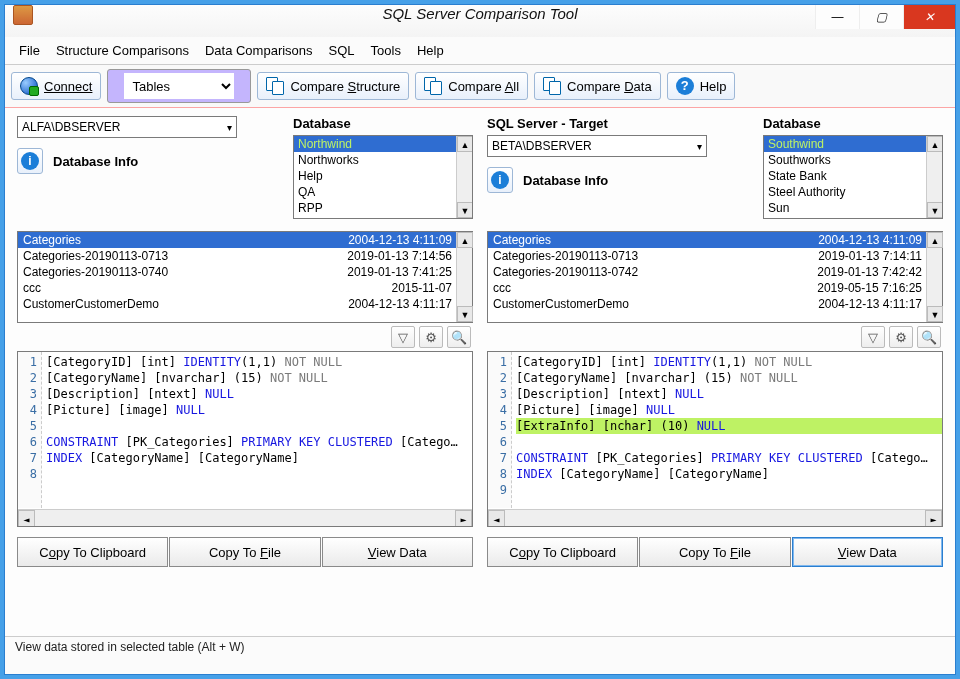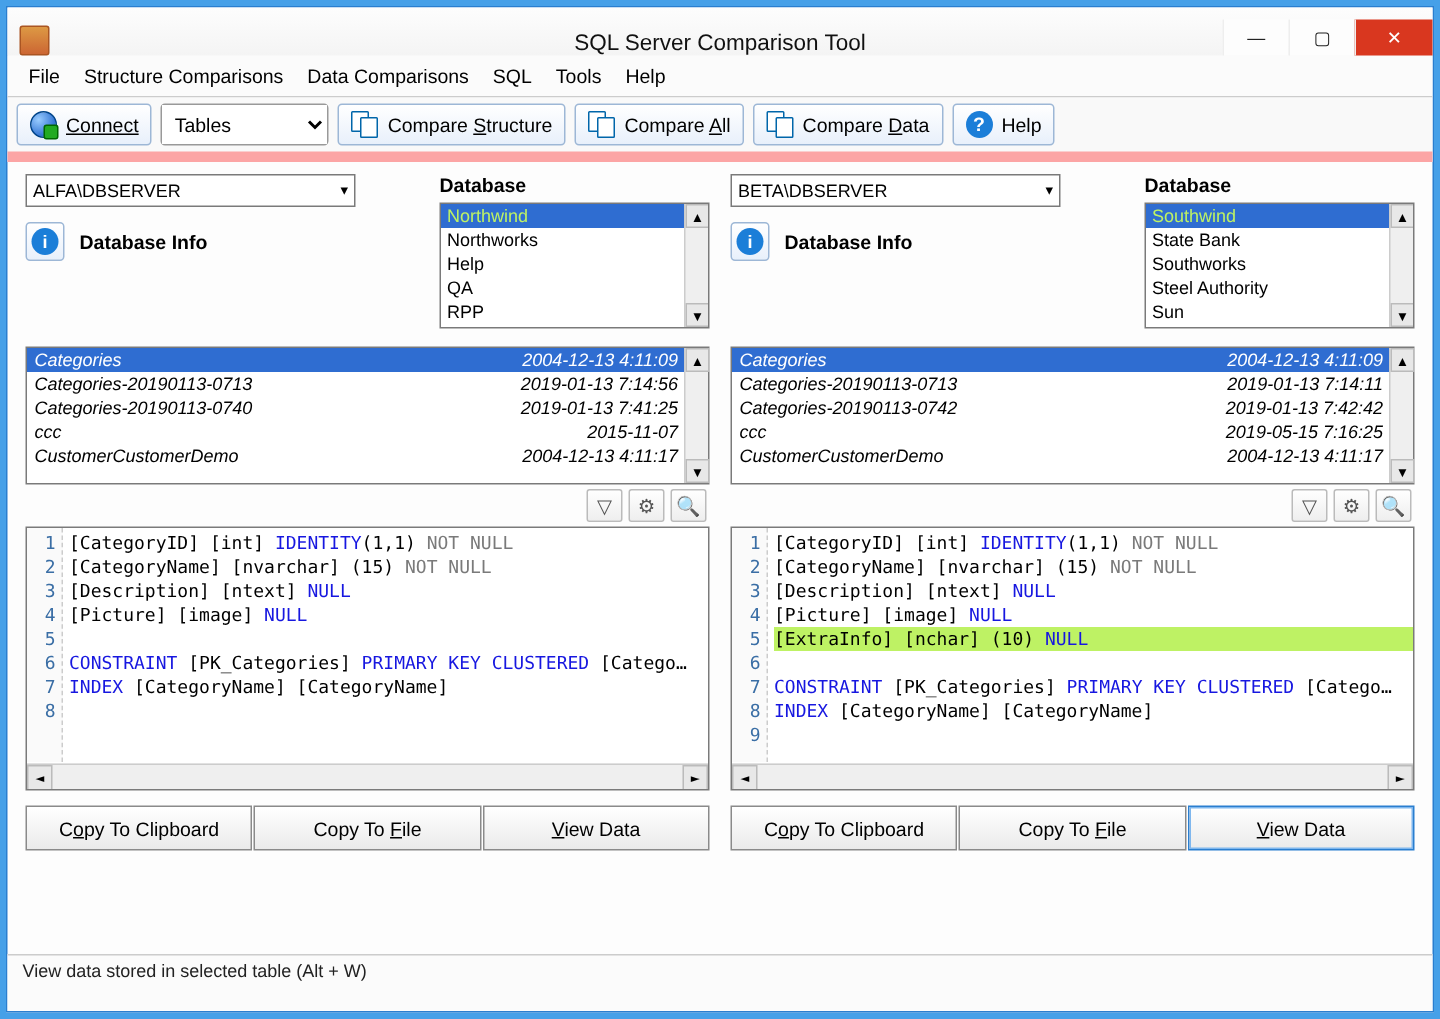--- a/index.html
+++ b/index.html
@@ -17,25 +17,26 @@
     background: #fdfdfd;
     border: 1px solid #2a7ecf;
     width: 952px;
     height: 671px;
     display: flex;
     flex-direction: column;
   }
   .titlebar {
     height: 32px;
     display: flex;
-    align-items: flex-end;
+    align-items: flex-start;
     background: linear-gradient(#fdfdfd,#f4f4f4);
     color: #222;
     font-size: 13px;
     position: relative;
+    font-style: italic;
   }
   .titlebar .app-icon {
     width: 20px; height: 20px;
     background: linear-gradient(#d94, #c63);
     border: 1px solid #a52;
     margin-left: 8px;
     border-radius: 2px;
   }
   .titlebar .title {
     position:absolute;
@@ -69,38 +70,38 @@
     font-size:13px;
     background:#fbfbfb;
   }
   .menubar span { cursor:default; }
   .toolbar {
     display:flex;
     align-items:center;
     padding: 4px 6px;
     gap: 6px;
     background:#f9f9f9;
-    border-bottom:7px solid #fca5a5;
+    border-bottom:1px solid #fca5a5;
   }
   .tool-btn {
     display:flex;
     align-items:center;
     gap:6px;
     padding:4px 8px;
     border:1px solid #9db7d6;
     border-radius:3px;
     background: linear-gradient(#fff,#e8f0fb);
     font-size:13px;
     height:28px;
   }
   .tool-btn.select {
-    padding:0;
+    padding:16px;
     height:28px;
     border:1px solid #999;
-    background:#000000;
+    background:#c4b5fd;
   }
   .tool-btn.select select {
     border:none; height:26px; font-size:13px; width:110px; padding-left:4px; background:#fff;
   }
   .tool-icon { width:18px; height:18px; display:inline-block; }
   .icon-connect { background: radial-gradient(circle at 30% 30%, #9cf 0%, #26c 80%); border-radius:50%; border:1px solid #048; position:relative; }
   .icon-connect::after{content:"";position:absolute;right:-2px;bottom:-2px;width:8px;height:8px;background:#2a2;border:1px solid #060;border-radius:2px;}
   .icon-compare { position:relative; }
   .icon-compare::before,.icon-compare::after{content:"";position:absolute;width:10px;height:12px;border:1px solid #06a;background:#fff;border-radius:1px;}
   .icon-compare::before{left:0;top:0;}
@@ -161,21 +162,21 @@
   }
   .info-icon span{display:inline-block;width:18px;height:18px;border-radius:50%;background:#1b7ed8;color:#fff;font-weight:bold;text-align:center;line-height:18px;font-size:12px;}
   .tables {
     border:1px solid #7a7a7a;
     background:#fff;
     position:relative;
     font-size:12px;
     height:92px;
     margin-top:6px;
   }
-  .tables .row { display:flex; justify-content:space-between; padding:1px 20px 1px 5px;font-style:italic; }
+  .tables .row { display:flex; justify-content:space-between; padding:1px 20px 1px 5px; }
   .tables .row.sel { background:#2f6dd1; color:#fff; }
   .tables .scroll {
     position:absolute; right:0; top:0; bottom:0; width:16px;
     background:#efefef; border-left:1px solid #ccc;
     display:flex; flex-direction:column; justify-content:space-between;
   }
   .mini-toolbar {
     display:flex; justify-content:flex-end; gap:4px; padding:3px 2px;
   }
   .mini-btn {
@@ -390,37 +391,38 @@
           </div>
         <div class="btn">
             <span><u class="access">V</u><span>iew Data</span></span>
           </div>
       </div>
     </div>
 
     <div class="pane">
       <div class="pane-top">
         <div class="field-col" style="flex:1">
+          <div class="field-label">SQL Server - Target</div>
           <div class="combo">
             <span>BETA\DBSERVER</span>
             <span class="chev">▾</span>
           </div>
           <div class="dbinfo-row">
             <div class="info-icon">
                 <span>i</span>
               </div>
             <div class="field-label">Database Info</div>
           </div>
         </div>
         <div class="field-col">
           <div class="field-label">Database</div>
           <div class="listbox" id="tgt-db-list">
             <div class="lb-item sel">Southwind</div>
+              <div class="lb-item">Southworks</div>
               <div class="lb-item">State Bank</div>
-              <div class="lb-item">Southworks</div>
               <div class="lb-item">Steel Authority</div>
               <div class="lb-item">Sun</div>
               <div class="scroll">
               <div class="sbtn">▲</div>
               <div class="sbtn">▼</div>
             </div>
           </div>
         </div>
       </div>
 

